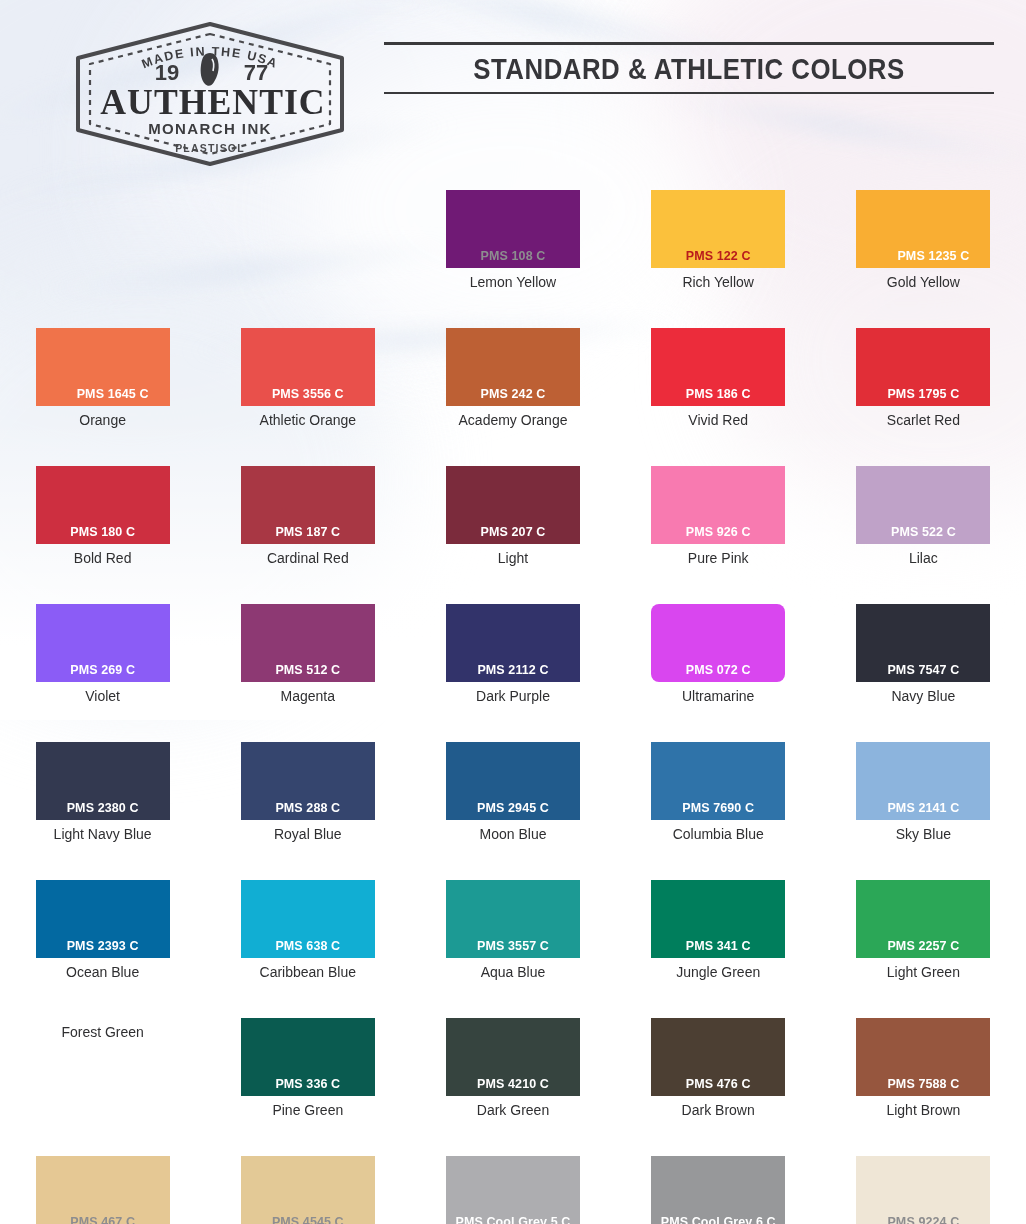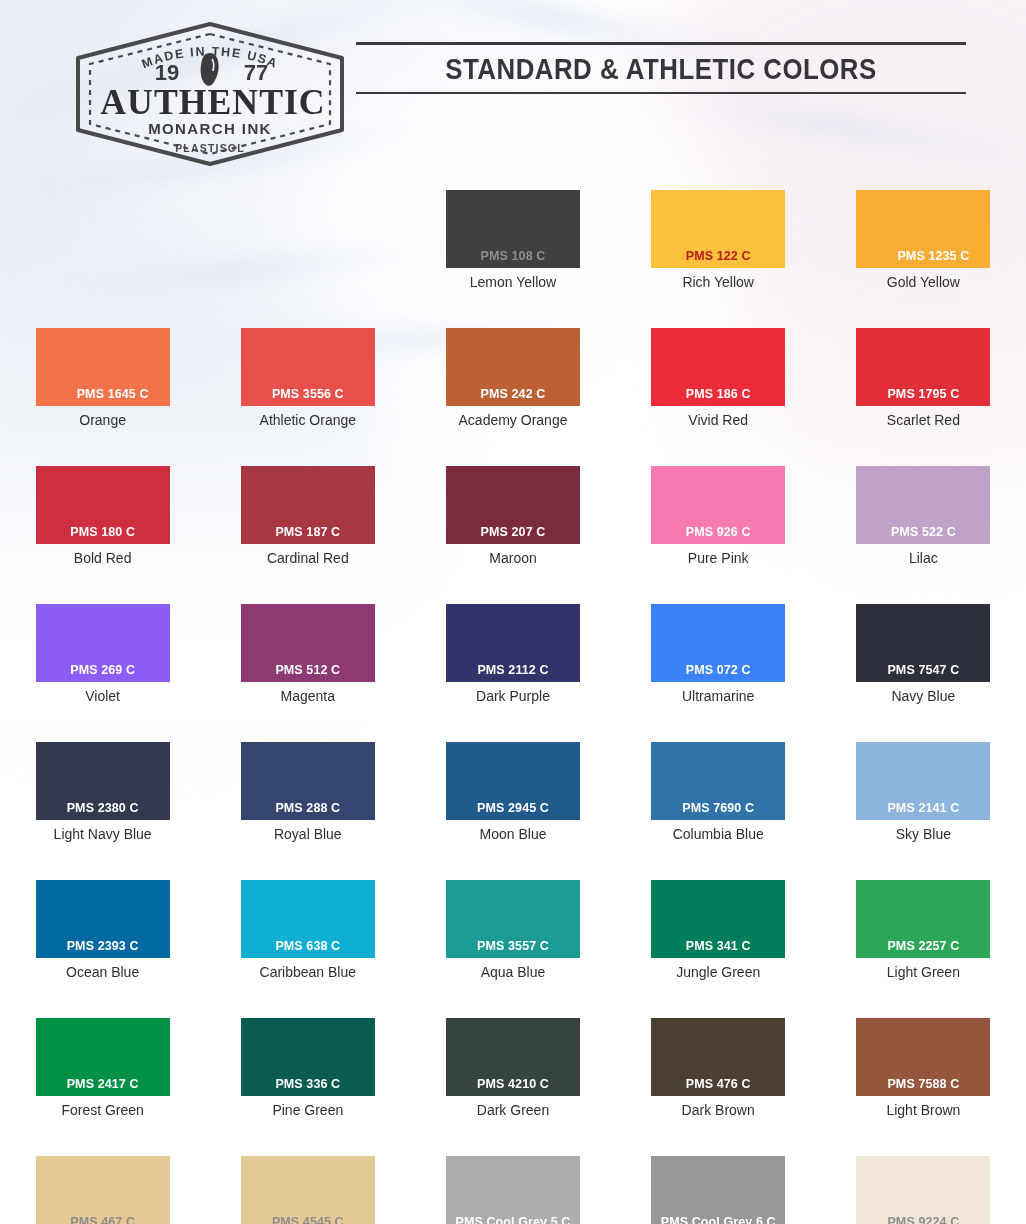--- a/index.html
+++ b/index.html
@@ -29,21 +29,21 @@
   #bg .s6{left:180px;top:330px;width:520px;height:16px;transform:rotate(-3deg);}
   #bg .fade{position:absolute;left:0;right:0;top:420px;height:300px;
             background:linear-gradient(180deg,rgba(255,255,255,0) 0%,#ffffff 75%);}
 
   #page{position:relative;z-index:2;width:1026px;height:1224px;}
 
   
   .header{position:relative;height:190px;}
   .logo{position:absolute;left:60px;top:18px;width:300px;height:152px;}
   .logo svg{display:block;}
-  .title-wrap{position:absolute;left:356px;top:42px;width:610px;}
+  .title-wrap{position:absolute;left:384px;top:42px;width:610px;}
   .rule{height:3px;background:#3a3a3c;}
   .rule.thin{height:2px;}
   .title{
     text-align:center;
     font-family:"Liberation Sans", sans-serif;
     font-weight:bold;
     font-size:30px;
     letter-spacing:.6px;
     color:#36363a;
     padding:7px 0 6px 0;
@@ -147,21 +147,21 @@
       <div class="row">
         <div class="cell empty">
           <div class="chip"></div>
           <div class="name"></div>
         </div>
         <div class="cell empty">
           <div class="chip"></div>
           <div class="name"></div>
         </div>
         <div class="cell">
-          <div class="chip" style="background: #404040;">
+          <div class="chip" style="background: #701a75;">
             <span class="pms" style="color: rgb(141, 141, 143);">PMS 108 C</span>
           </div>
           <div class="name">Lemon Yellow</div>
         </div>
         <div class="cell">
           <div class="chip" style="background: rgb(251, 193, 60);">
             <span class="pms" style="color: #b91c1c;">PMS 122 C</span>
           </div>
           <div class="name">Rich Yellow</div>
         </div>
@@ -216,21 +216,21 @@
         <div class="cell">
           <div class="chip" style="background: rgb(168, 55, 68);">
             <span class="pms" style="color: rgb(255, 255, 255);">PMS 187 C</span>
           </div>
           <div class="name">Cardinal Red</div>
         </div>
         <div class="cell">
           <div class="chip" style="background: rgb(123, 43, 60);">
             <span class="pms" style="color: rgb(255, 255, 255);">PMS 207 C</span>
           </div>
-          <div class="name">Maroon</div>
+          <div class="name">Light</div>
         </div>
         <div class="cell">
           <div class="chip" style="background: rgb(248, 122, 176);">
             <span class="pms" style="color: rgb(255, 255, 255);">PMS 926 C</span>
           </div>
           <div class="name">Pure Pink</div>
         </div>
         <div class="cell">
           <div class="chip" style="background: rgb(191, 162, 200);">
             <span class="pms" style="color: rgb(255, 255, 255);">PMS 522 C</span>
@@ -252,21 +252,21 @@
           </div>
           <div class="name">Magenta</div>
         </div>
         <div class="cell">
           <div class="chip" style="background: rgb(50, 51, 106);">
             <span class="pms" style="color: rgb(255, 255, 255);">PMS 2112 C</span>
           </div>
           <div class="name">Dark Purple</div>
         </div>
         <div class="cell">
-          <div class="chip" style="background: #3b82f6;">
+          <div class="chip" style="background: #d946ef; border-radius: 8px;">
             <span class="pms" style="color: rgb(255, 255, 255);">PMS 072 C</span>
           </div>
           <div class="name">Ultramarine</div>
         </div>
         <div class="cell">
           <div class="chip" style="background: rgb(45, 47, 58);">
             <span class="pms" style="color: rgb(255, 255, 255);">PMS 7547 C</span>
           </div>
           <div class="name">Navy Blue</div>
         </div>
@@ -333,23 +333,20 @@
         <div class="cell">
           <div class="chip" style="background: rgb(43, 167, 87);">
             <span class="pms" style="color: rgb(255, 255, 255);">PMS 2257 C</span>
           </div>
           <div class="name">Light Green</div>
         </div>
       </div>
       <div class="rowgap"></div>
       <div class="row">
         <div class="cell">
-          <div class="chip" style="background: rgb(0, 145, 71);">
-            <span class="pms" style="color: rgb(255, 255, 255);">PMS 2417 C</span>
-          </div>
           <div class="name">Forest Green</div>
         </div>
         <div class="cell">
           <div class="chip" style="background: rgb(10, 91, 80);">
             <span class="pms" style="color: rgb(255, 255, 255);">PMS 336 C</span>
           </div>
           <div class="name">Pine Green</div>
         </div>
         <div class="cell">
           <div class="chip" style="background: rgb(54, 68, 63);">

